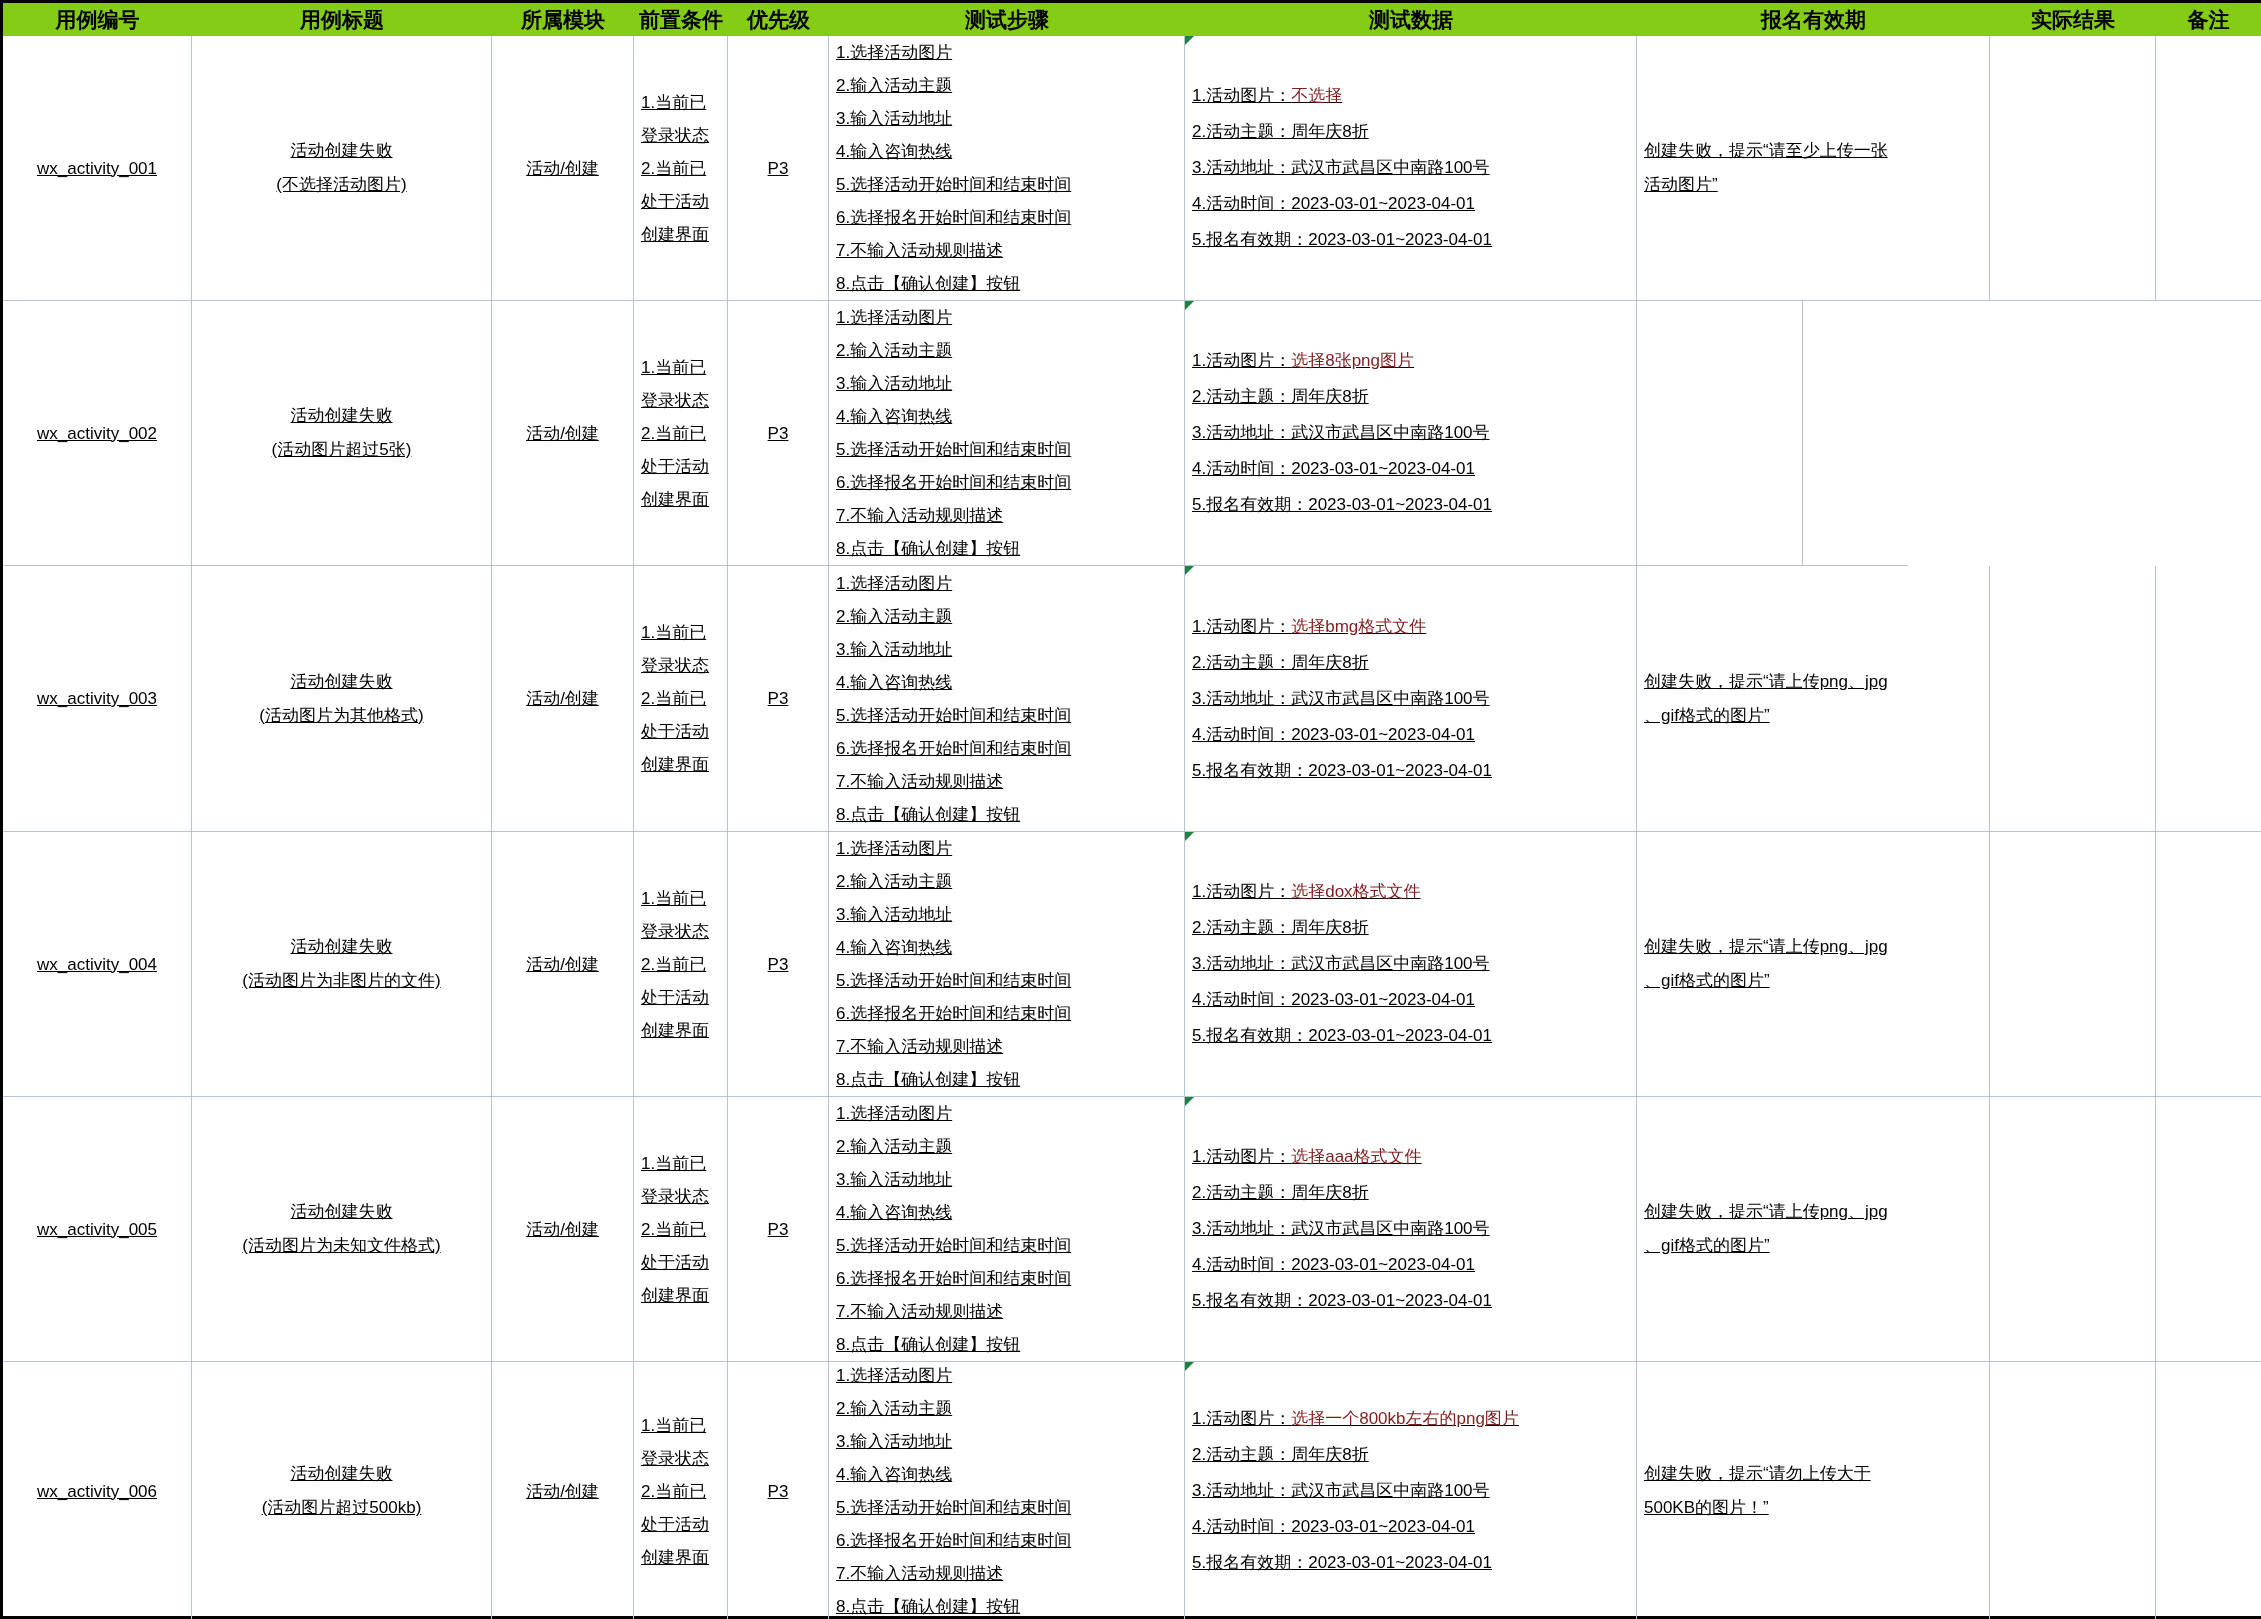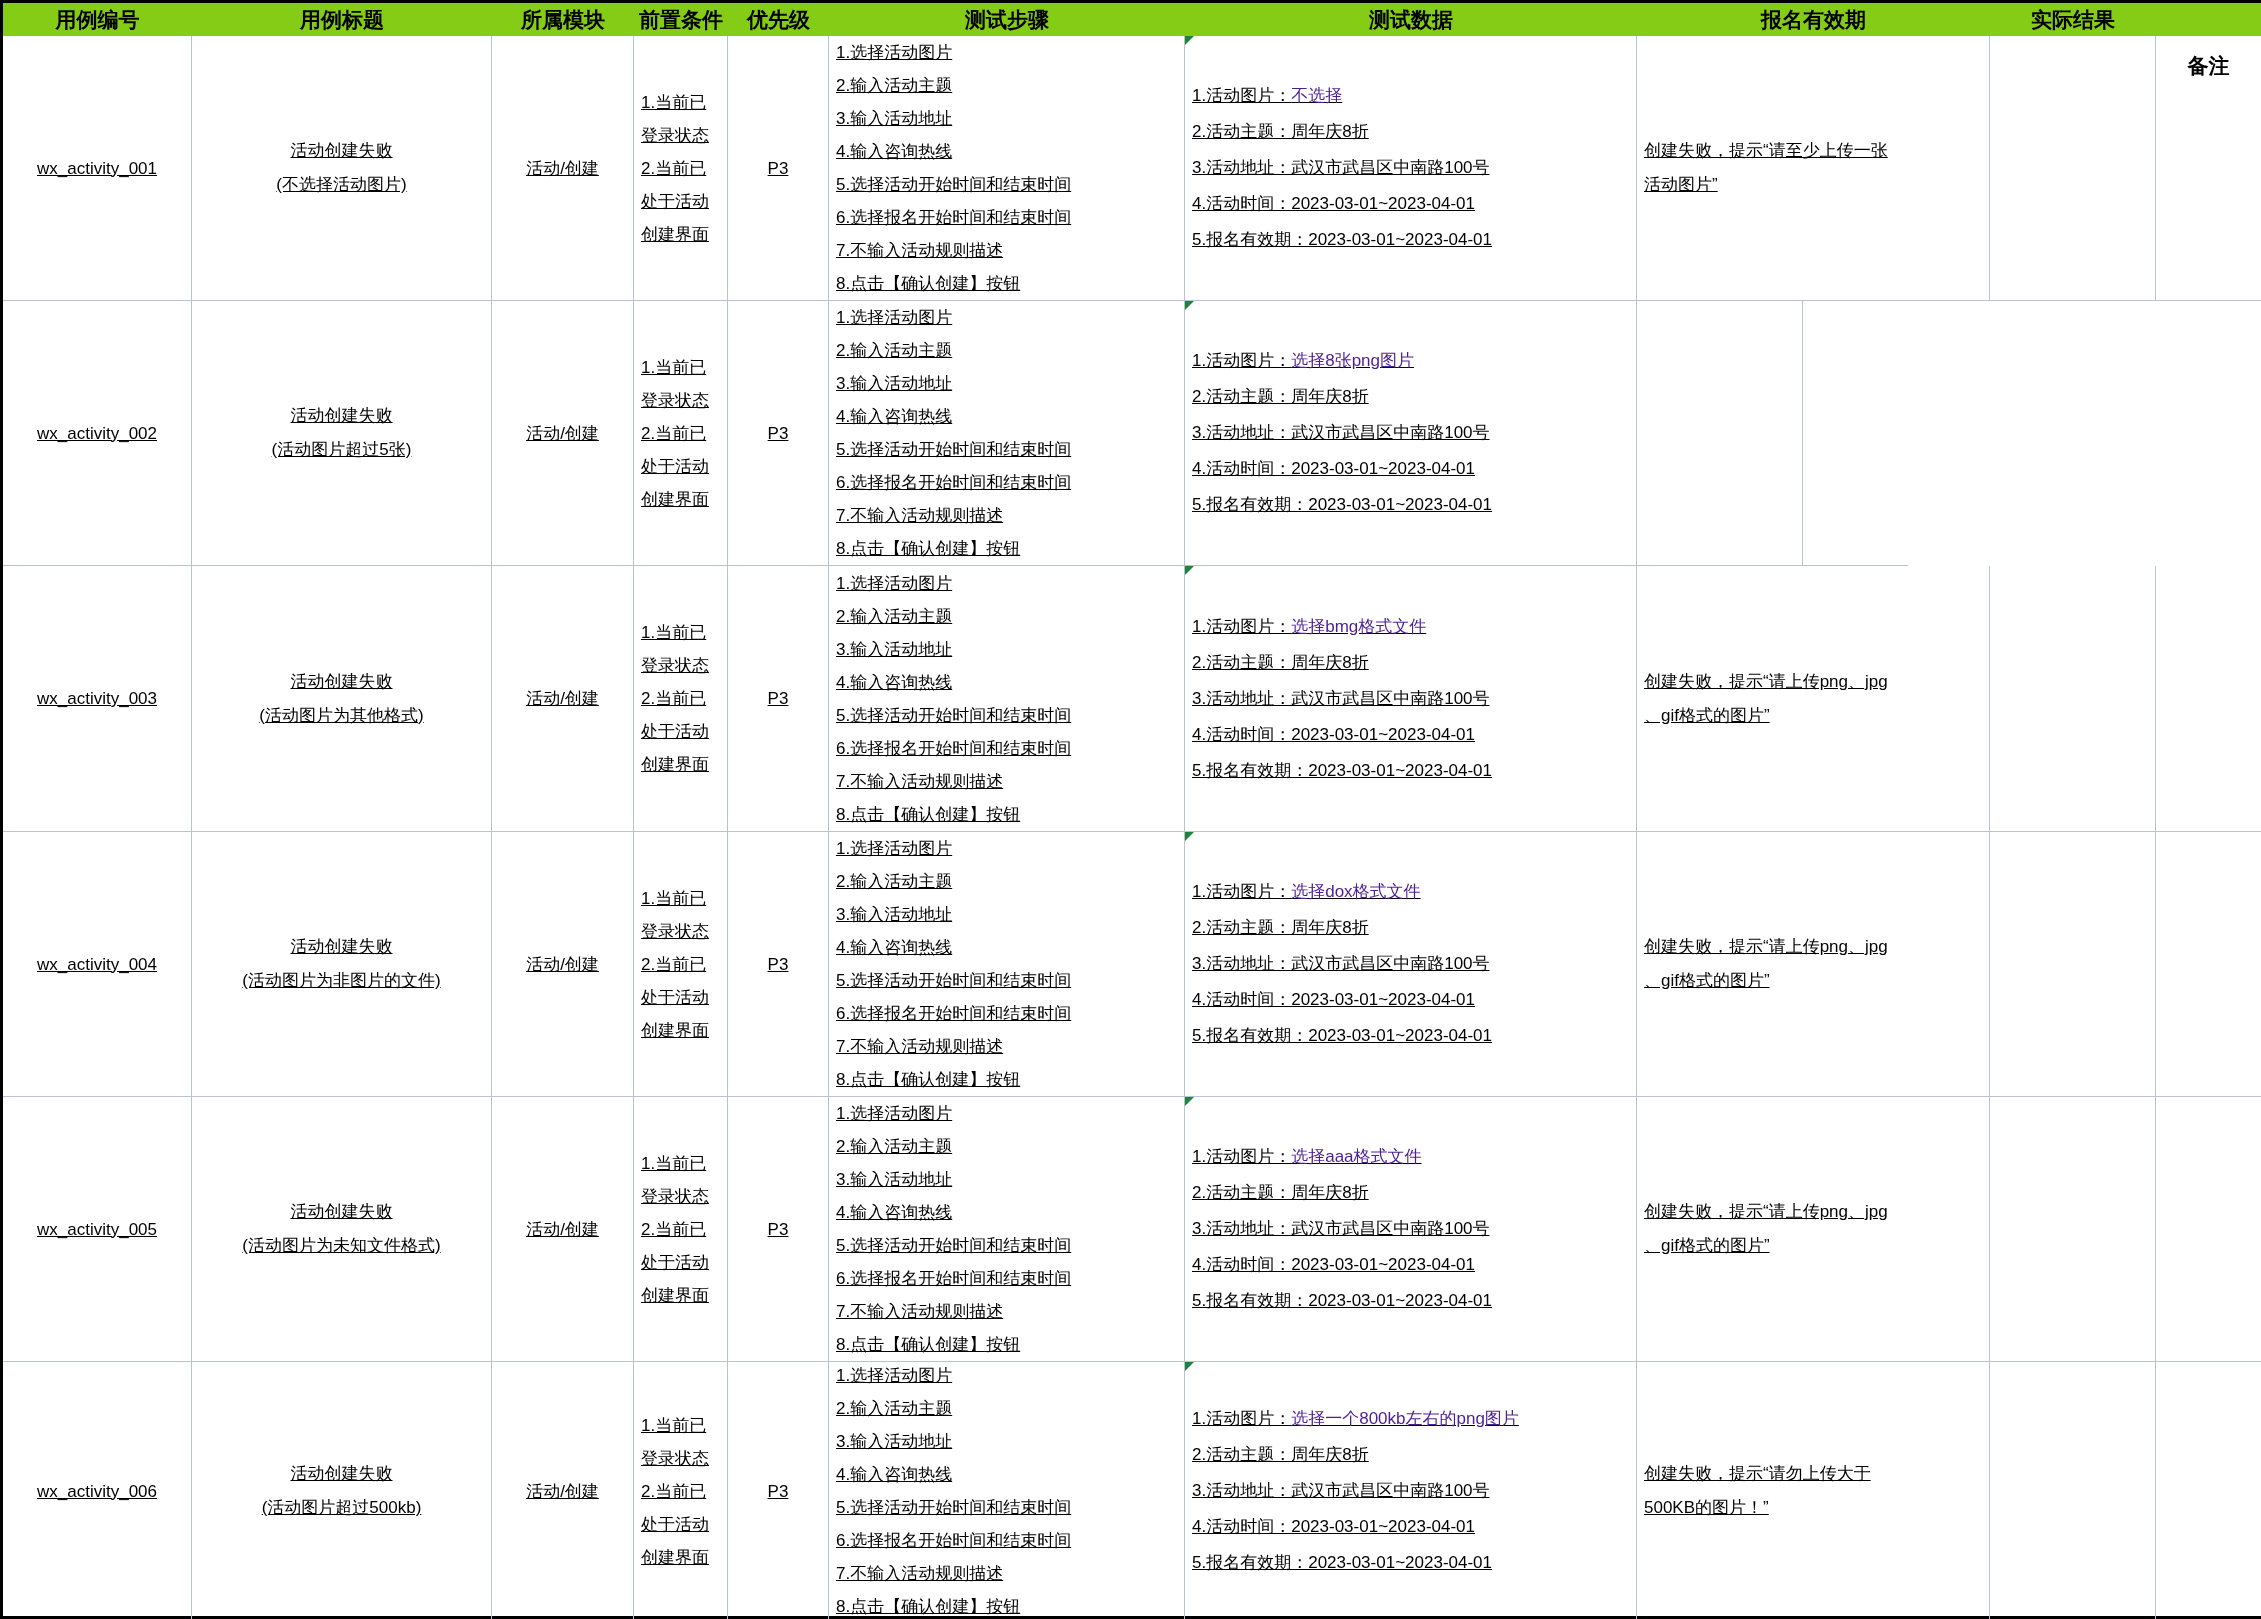--- a/index.html
+++ b/index.html
@@ -25,36 +25,36 @@
   .cell.lastcol{border-right:none;}
   .center{align-items:center;text-align:center;}
   .leftpad{align-items:flex-start;text-align:left;padding-left:7px;padding-right:6px;}
   .pre{white-space:pre-line;}
   .title-text{line-height:34px;}
   .steps-text{line-height:33px;}
   .precond-text{line-height:33px;}
   .data-cell{line-height:36px;}
   .expected-cell{padding-left:7px;padding-right:20px;align-items:flex-start;text-align:left;}
   .expected-text{line-height:34px;}
-  .red{color:#4c1d95;}
+  .red{color:#7f1d1d;}
   .marker{
     position:absolute;top:0;left:0;width:0;height:0;
     border-top:9px solid #1d843b;border-right:9px solid transparent;
   }
   
   .c0{width:189px;}
   .c1{width:300px;}
   .c2{width:142px;}
   .c3{width:94px;}
   .c4{width:101px;}
   .c5{width:356px;}
   .c6{width:452px;}
   .c7{width:353px;}
   .c8{width:166px;}
-  .c9{width:105px;margin-top:46px;}
+  .c9{width:105px;}
   .r-mid{height:265px;}
   .r-3{height:266px;}
   .r-last{height:258px;}
 </style>
 </head>
 <body>
 
 <div class="sheet">
 
   <div class="header-row" style="background:#84cc16;">

